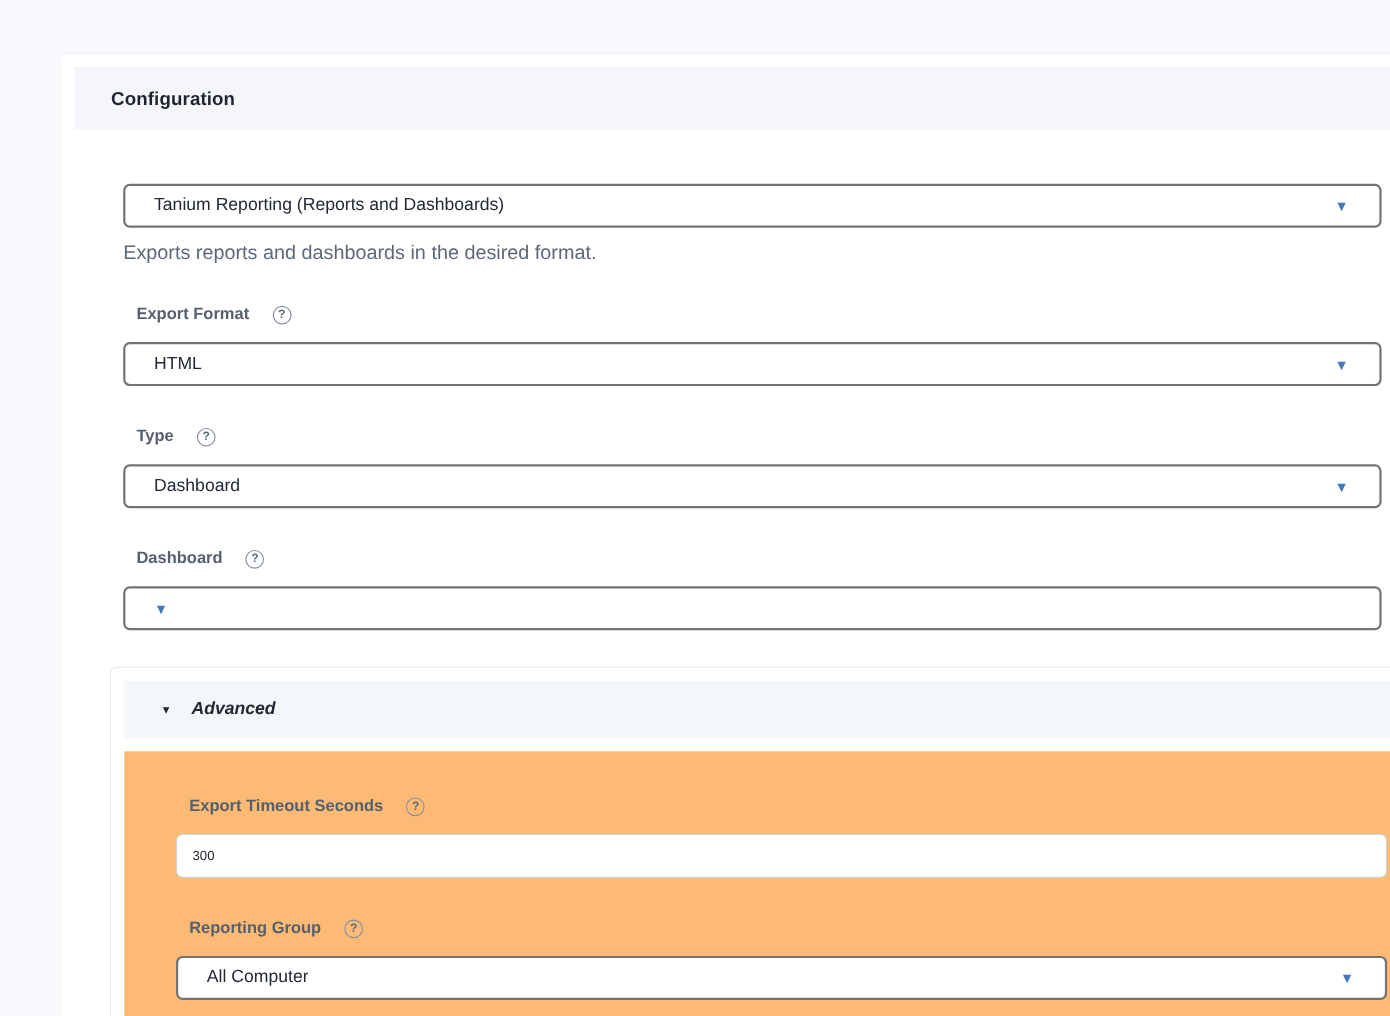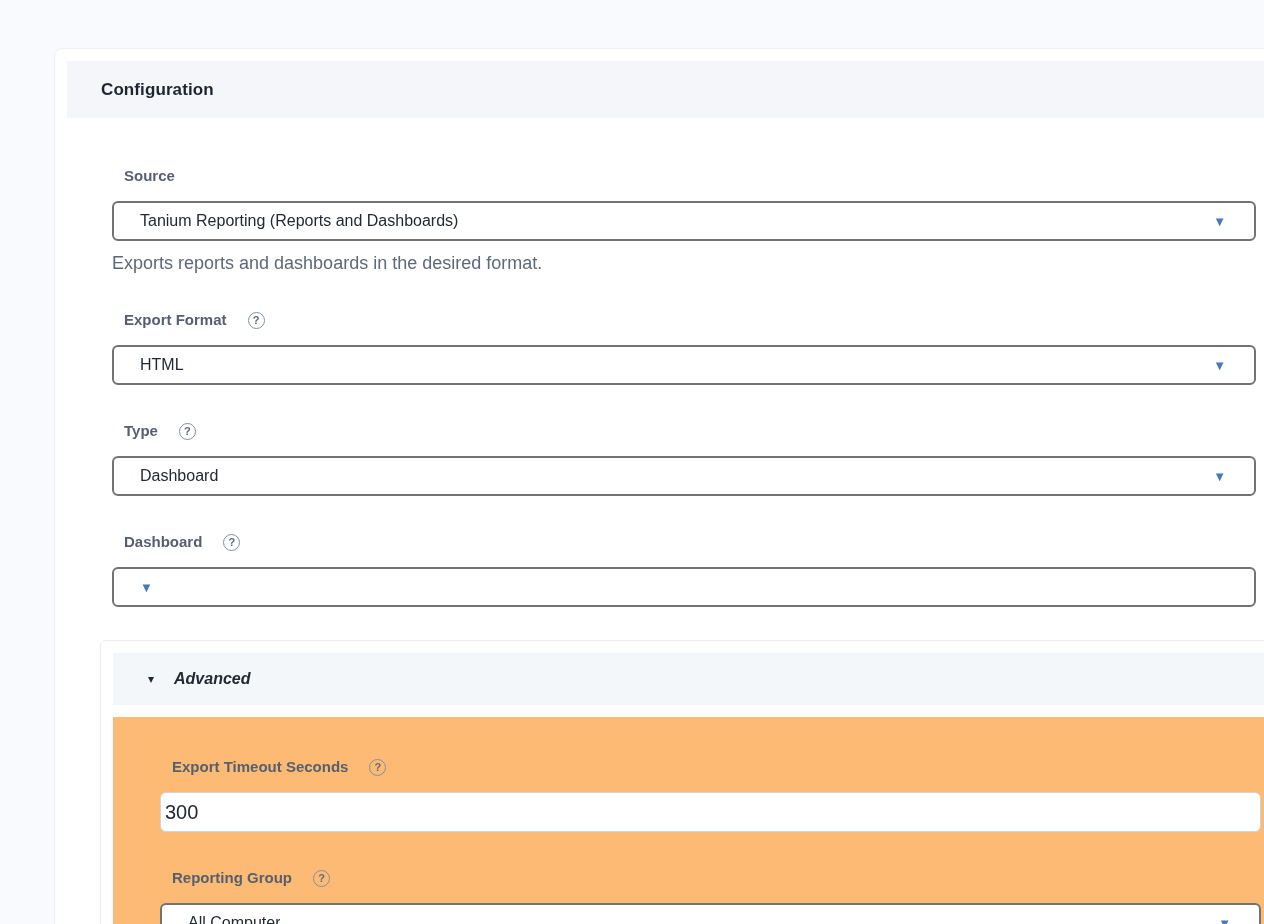--- a/index.html
+++ b/index.html
@@ -134,23 +134,23 @@
   .advanced-body {
     padding: 29px 0 20px 23px;
     background: #fdba74;
   }
   .inner-input, .inner-select { width: 1101px; }
   .text-input {
     height: 40px;
     background: #ffffff;
     border: 1px solid #ccd4dd;
     border-radius: 6px;
-    padding: 0 4px;
+    padding: 0 14px;
     font-family: "Liberation Sans", sans-serif;
-    font-size: 20px;
+    font-size: 12px;
     color: #232933;
     outline: none;
     display: block;
   }
   .scrollbar-thumb {
     position: absolute;
     left: 1254px;
     top: 85px;
     width: 2px;
     height: 804px;
@@ -172,23 +172,20 @@
 <div class="page">
   <div class="card">
 
     <div class="card-header">
       <div class="card-title">Configuration</div>
     </div>
 
     <div class="card-body">
 
       <div class="field">
-        <div class="label-row">
-          <span class="field-label">Source</span>
-        </div>
         <div class="select-box">
           <span class="select-value">Tanium Reporting (Reports and Dashboards)</span>
           <span class="dd-arrow">▼</span>
         </div>
         <div class="help-text">Exports reports and dashboards in the desired format.</div>
       </div>
 
       <div class="field gap-39">
         <div class="label-row">
           <span class="field-label">Export Format</span>

